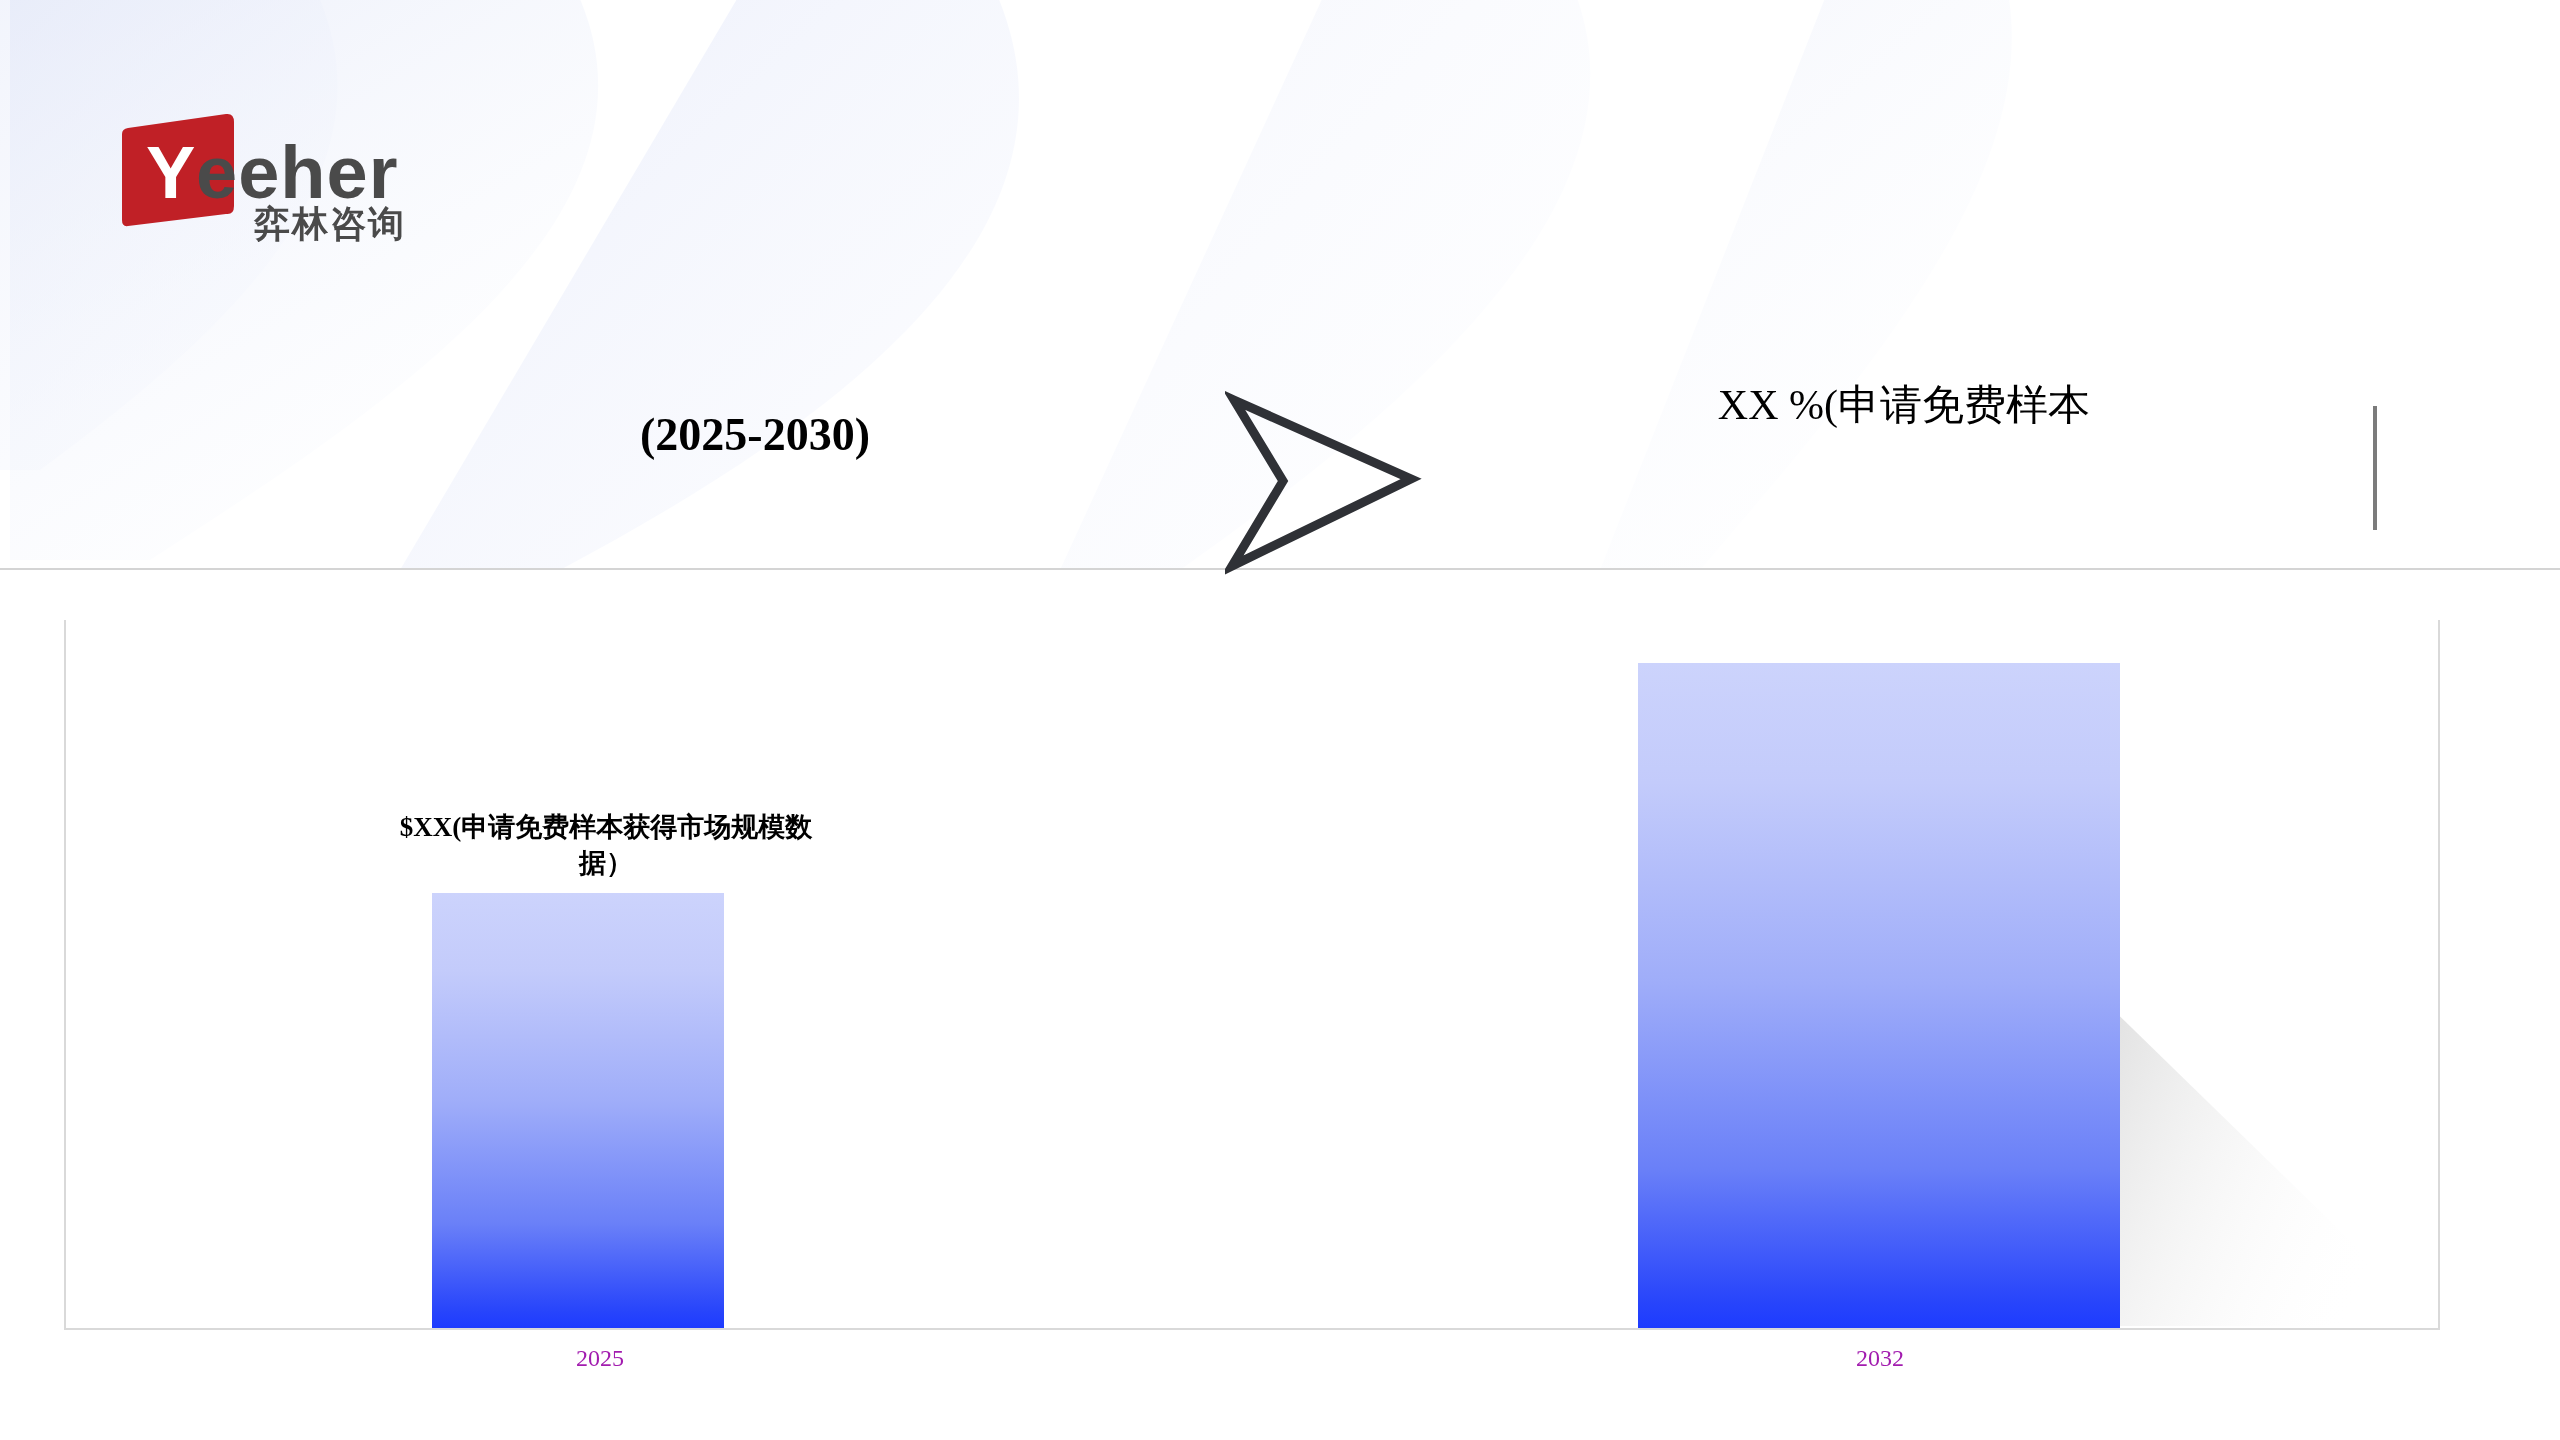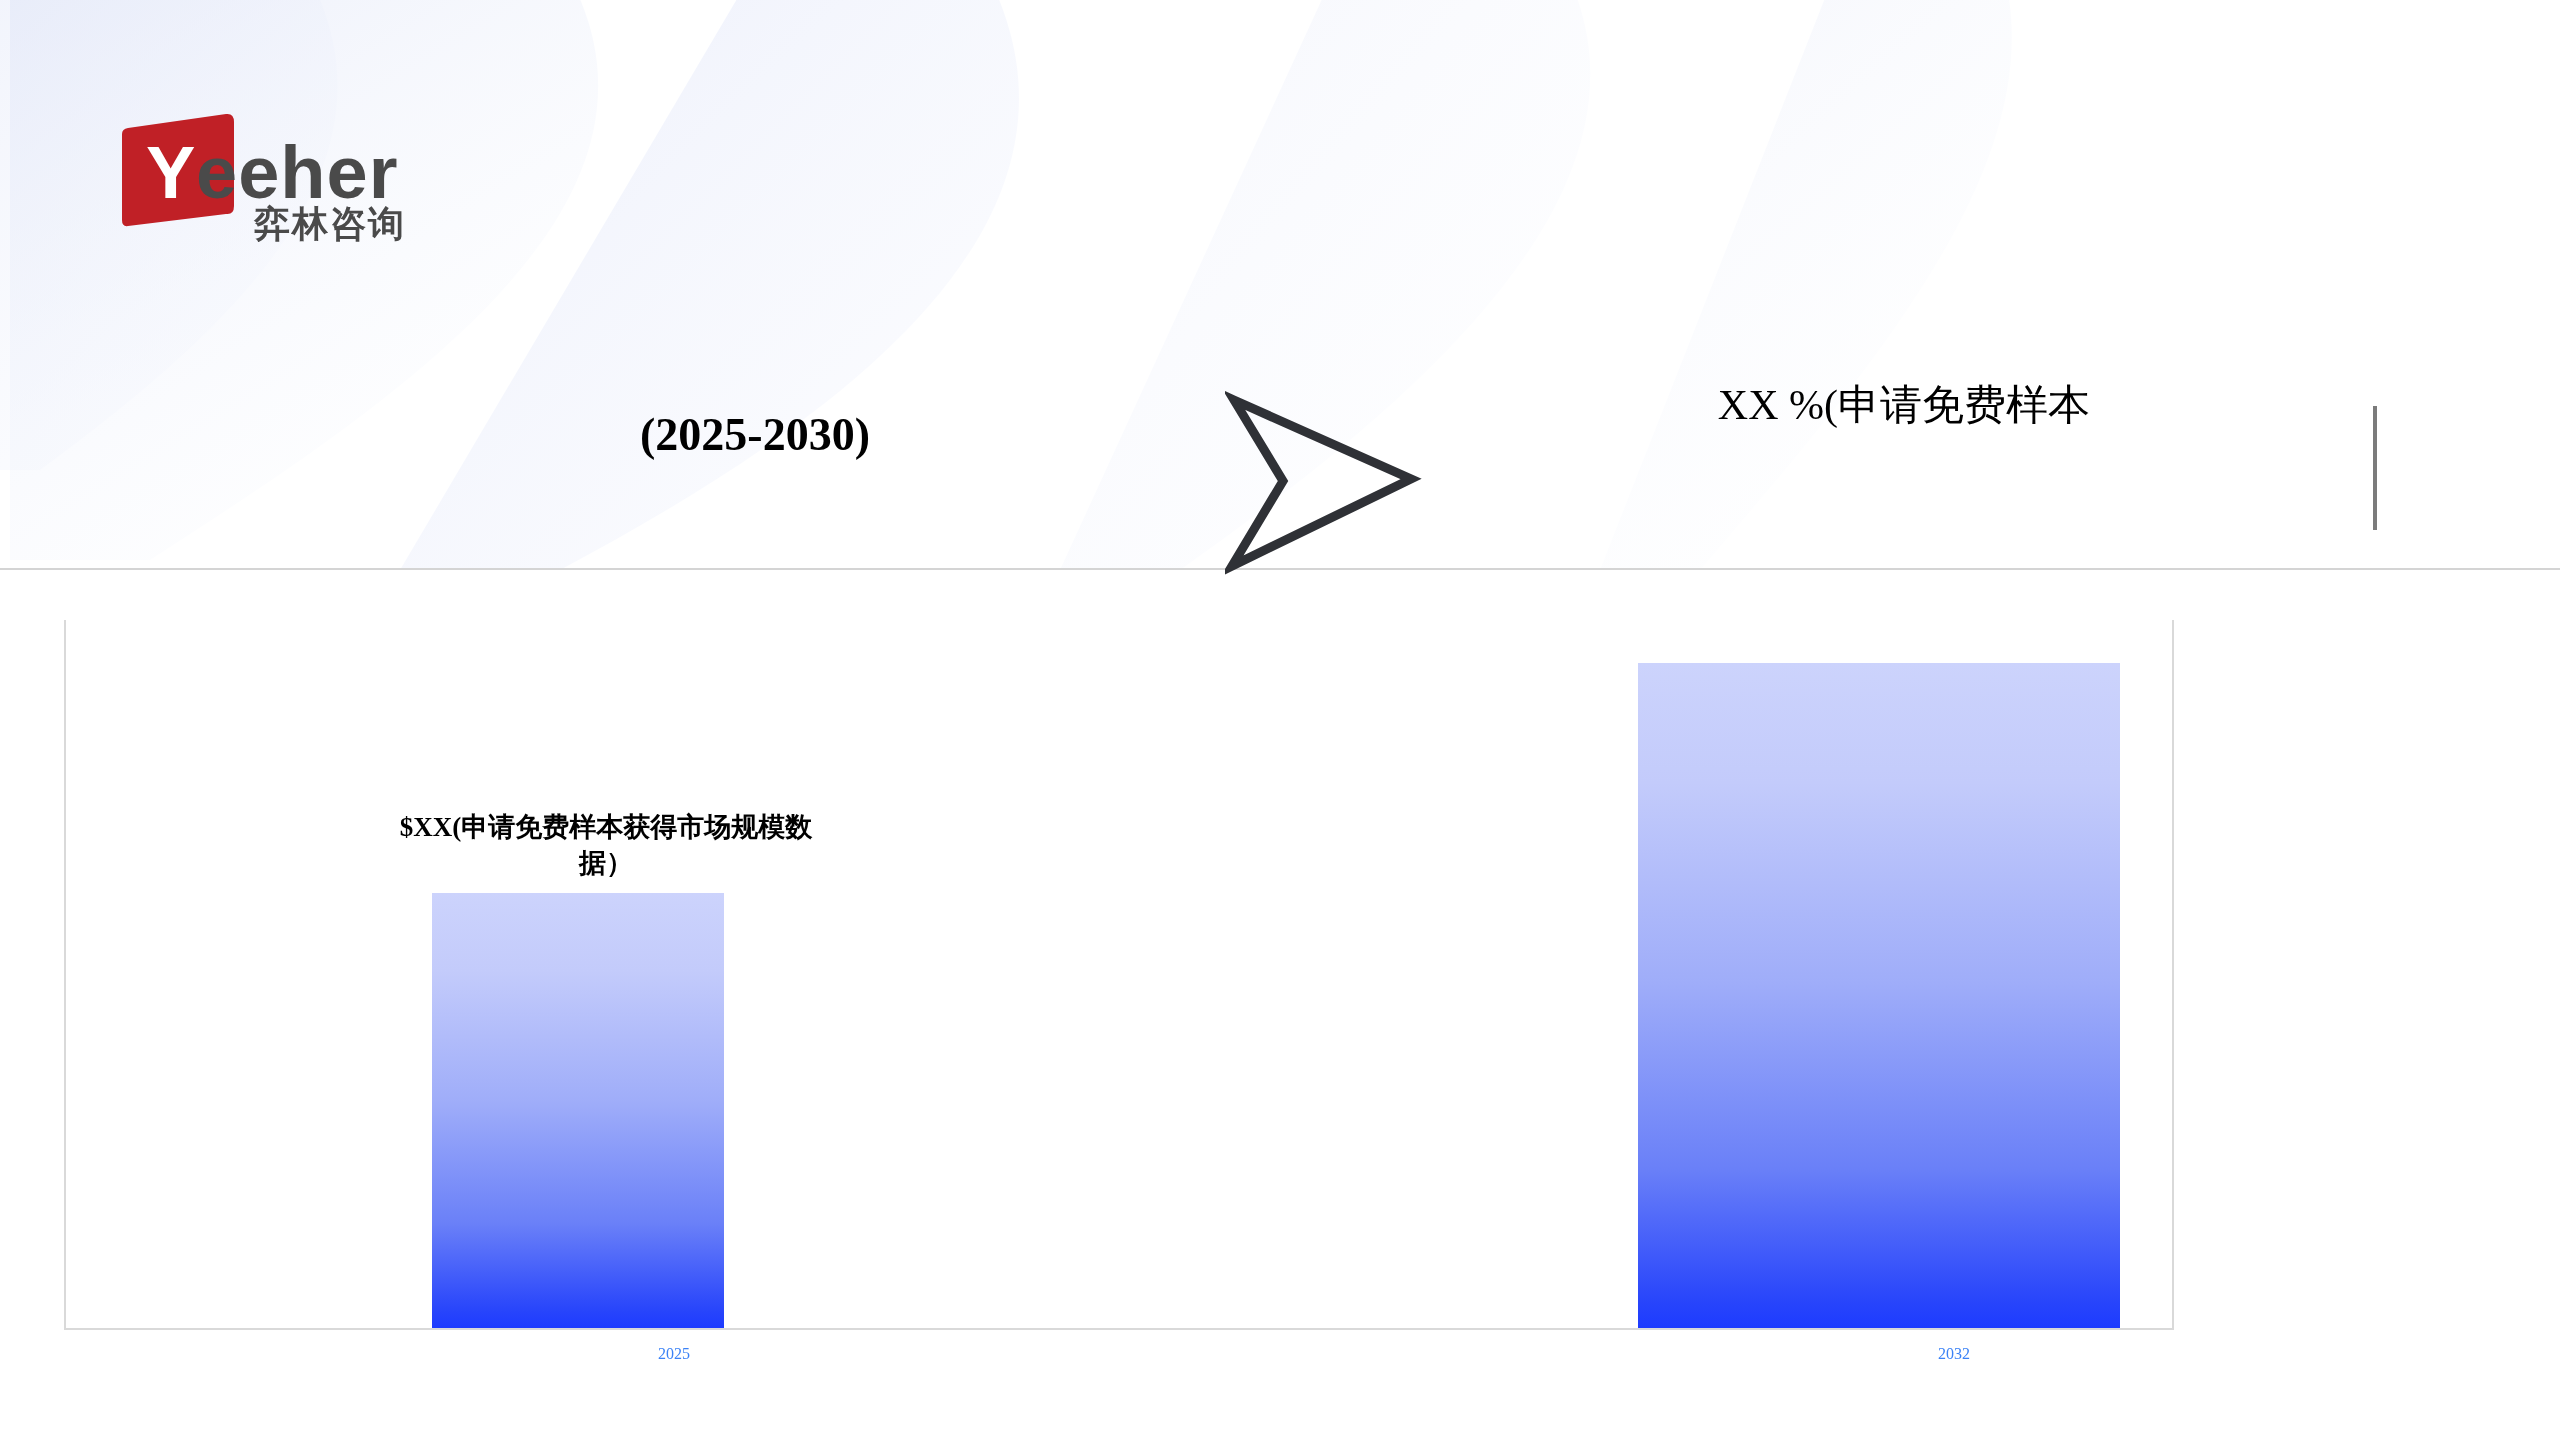--- a/index.html
+++ b/index.html
@@ -132,21 +132,21 @@
     top: 570px;
     width: 2560px;
     height: 870px;
     z-index: 3;
   }
 
   .plot-frame {
     position: absolute;
     left: 64px;
     top: 50px;
-    width: 2110px;
+    width: 2376px;
     height: 710px;
     border-left: 2px solid #d9d9d9;
     border-right: 2px solid #d9d9d9;
     border-bottom: 2px solid #d9d9d9;
     box-sizing: border-box;
   }
 
   .bar {
     position: absolute;
     bottom: 0;
@@ -165,23 +165,23 @@
     text-align: center;
     font-size: 27px;
     font-weight: 700;
     line-height: 1.32;
     color: #000000;
     z-index: 4;
   }
 
   .tick-label {
     position: absolute;
-    text-align: right;
-    font-size: 16px;
-    color: #3b82f6;
+    text-align: center;
+    font-size: 24px;
+    color: #a21caf;
     z-index: 4;
     font-family: "Liberation Serif", "DejaVu Serif", serif;
   }
 </style>
 </head>
 <body>
 
 <div id="slide">
 
   <svg class="bg-layer" viewBox="0 0 2560 1440" preserveAspectRatio="none">

